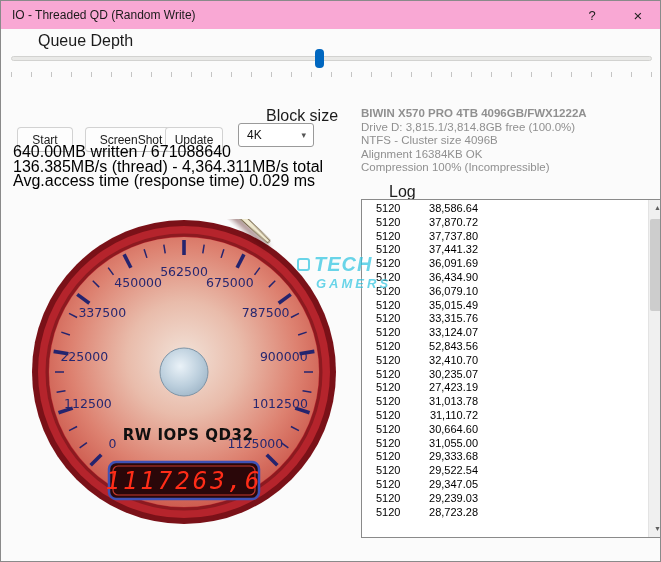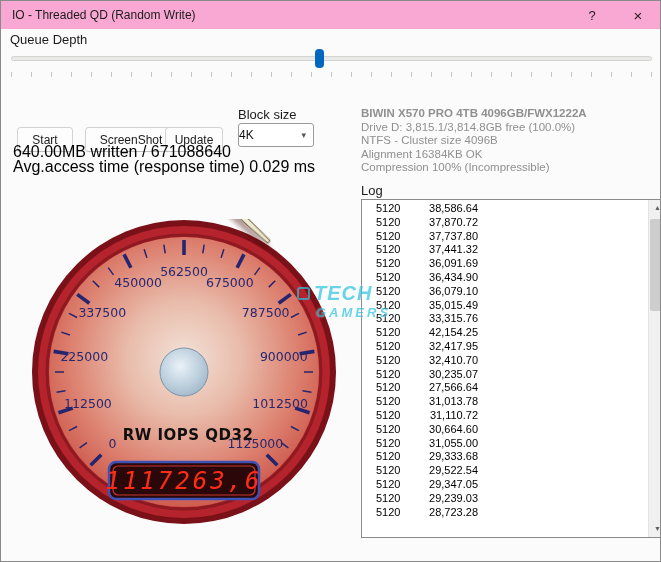--- a/index.html
+++ b/index.html
@@ -7,39 +7,39 @@
   .window {
     position:relative; width:661px; height:562px; background:#fbfbfb;
     border:1px solid #8a8a8a; overflow:hidden; font-family:"Liberation Sans", sans-serif;
   }
   .titlebar { position:absolute; left:0; top:0; right:0; height:28px; background:#f9a8d4; }
   .title { position:absolute; left:11px; top:7px; font-size:12px; color:#1b1b1b; }
   .tb-btn { position:absolute; top:2px; width:32px; height:24px; border:none; background:transparent;
             font-size:13px; color:#222; text-align:center; cursor:default; }
   .help-btn { right:52px; }
   .close-btn { right:6px; font-size:15px; }
-  .label12 { font-size:13px; color:#1b1b1b; }
+  .label12 { font-size:16px; color:#1b1b1b;margin-left:28px; }
   .qd-label { position:absolute; left:9px; top:31px; }
   .slider { position:absolute; left:10px; top:48px; width:641px; height:30px; }
   .slider-track { position:absolute; left:0; right:0; top:7px; height:5px; background:#e9e9e7;
                   border:1px solid #d2d2d0; border-radius:3px; }
   .slider-ticks { position:absolute; left:0; right:0; top:23px; height:5px;
                   background:repeating-linear-gradient(to right,#c4c4c4 0 1px,transparent 1px 20px); }
   .slider-thumb { position:absolute; top:0; width:9px; height:19px; margin-left:-4px;
                   background:#0067c0; border-radius:4px; }
   .btn { position:absolute; top:103px; height:25px; background:#fdfdfd; border:1px solid #d2d2d2;
          border-bottom-color:#bdbdbd; border-radius:4px; font-size:12px; color:#1b1b1b;
          font-family:"Liberation Sans", sans-serif;margin-top:23px; }
   .btn-start { left:16px; width:56px; }
   .btn-shot  { left:84px; width:92px; }
   .btn-update{ left:164px; width:58px; }
   .bs-label { position:absolute; left:237px; top:106px; }
   .combo { position:absolute; left:237px; top:122px; width:76px; height:24px; background:#fff;
            border:1px solid #9a9a9a; border-radius:3px; font-size:12px; color:#111;
-           line-height:22px; }
+           line-height:22px; padding-left:8px; }
   .combo .chev { position:absolute; right:7px; top:0; font-size:9px; color:#555; line-height:22px; }
   .drive-info { position:absolute; left:360px; top:106px; font-size:11.5px; color:#909090; line-height:13.5px; }
   .drive-model { font-weight:bold; }
   .info-line { }
   .stats { position:absolute; left:12px; top:144px; font-size:16px; color:#000; line-height:14.5px; }
   .log-label { position:absolute; left:360px; top:182px; }
   .log-list { position:absolute; left:360px; top:198px; width:305px; height:339px; background:#fff;
               border:1px solid #8a8a8a; overflow:hidden; }
   .log-rows { position:absolute; left:0; top:2px; right:17px; }
   .log-row { height:13.8px; font-size:11px; color:#000; padding-left:14px; white-space:pre; }
@@ -51,21 +51,21 @@
                      font-size:7px; color:#606060; line-height:16px; }
   .sb-up { top:0; } .sb-down { bottom:0; }
   .sb-thumb { position:absolute; left:1px; top:19px; width:14px; height:92px; background:#cdcdcd; border-radius:2px; }
   .gauge-wrap { position:absolute; left:30px; top:218px; width:306px; height:306px; }
   .gnum { font-family:"DejaVu Sans", sans-serif; font-size:12.5px; fill:#27276f; }
   .gauge-title { font-family:"DejaVu Sans", sans-serif; font-size:15px; font-weight:bold; fill:#101010; letter-spacing:0.5px; }
   .seg-text { font-family:"DejaVu Sans Mono", monospace; font-size:24px; font-style:italic;
               letter-spacing:3px; fill:#ff2d18; }
   .watermark { position:absolute; left:296px; top:252px; width:120px; opacity:0.7;
                color:#2cc4e0; font-style:italic; font-weight:bold; pointer-events:none;
-               text-shadow:0 0 2px rgba(255,255,255,0.9);margin-top:29px; }
+               text-shadow:0 0 2px rgba(255,255,255,0.9); }
   .wm-1 { font-size:20px; letter-spacing:1px; display:flex; align-items:center; gap:4px; }
   .wm-icon { display:inline-block; width:13px; height:13px; border:2.5px solid #2cc4e0; border-radius:3px; }
   .wm-2 { font-size:13px; letter-spacing:3px; margin-left:19px; }
 </style>
 </head>
 <body>
 
 <div class="window">
 
   <div class="titlebar">
@@ -97,40 +97,41 @@
     <div>
         <div class="info-line">Drive D: 3,815.1/3,814.8GB free (100.0%)</div>
         <div class="info-line">NTFS - Cluster size 4096B</div>
         <div class="info-line">Alignment 16384KB OK</div>
         <div class="info-line">Compression 100% (Incompressible)</div>
       </div>
   </div>
 
   <div class="stats">
     <div>640.00MB written / 671088640</div>
+    <div>136.385MB/s (thread) - 4,364.311MB/s total</div>
     <div>Avg.access time (response time) 0.029 ms</div>
   </div>
 
   <div class="label12 log-label">Log</div>
   <div class="log-list">
     <div class="log-rows">
         <div class="log-row"><span class="lc1">5120</span><span class="lc2">38,586.64</span></div>
         <div class="log-row"><span class="lc1">5120</span><span class="lc2">37,870.72</span></div>
         <div class="log-row"><span class="lc1">5120</span><span class="lc2">37,737.80</span></div>
         <div class="log-row"><span class="lc1">5120</span><span class="lc2">37,441.32</span></div>
         <div class="log-row"><span class="lc1">5120</span><span class="lc2">36,091.69</span></div>
         <div class="log-row"><span class="lc1">5120</span><span class="lc2">36,434.90</span></div>
         <div class="log-row"><span class="lc1">5120</span><span class="lc2">36,079.10</span></div>
         <div class="log-row"><span class="lc1">5120</span><span class="lc2">35,015.49</span></div>
         <div class="log-row"><span class="lc1">5120</span><span class="lc2">33,315.76</span></div>
-        <div class="log-row"><span class="lc1">5120</span><span class="lc2">42,154.25</span></div>
-        <div class="log-row"><span class="lc1">5120</span><span class="lc2">32,417.95</span></div>
+        <div class="log-row"><span class="lc1">5120</span><span class="lc2">33,124.07</span></div>
+        <div class="log-row"><span class="lc1">5120</span><span class="lc2">52,843.56</span></div>
         <div class="log-row"><span class="lc1">5120</span><span class="lc2">32,410.70</span></div>
         <div class="log-row"><span class="lc1">5120</span><span class="lc2">30,235.07</span></div>
-        <div class="log-row"><span class="lc1">5120</span><span class="lc2">27,566.64</span></div>
+        <div class="log-row"><span class="lc1">5120</span><span class="lc2">27,423.19</span></div>
         <div class="log-row"><span class="lc1">5120</span><span class="lc2">31,013.78</span></div>
         <div class="log-row"><span class="lc1">5120</span><span class="lc2">31,110.72</span></div>
         <div class="log-row"><span class="lc1">5120</span><span class="lc2">30,664.60</span></div>
         <div class="log-row"><span class="lc1">5120</span><span class="lc2">31,055.00</span></div>
         <div class="log-row"><span class="lc1">5120</span><span class="lc2">29,333.68</span></div>
         <div class="log-row"><span class="lc1">5120</span><span class="lc2">29,522.54</span></div>
         <div class="log-row"><span class="lc1">5120</span><span class="lc2">29,347.05</span></div>
         <div class="log-row"><span class="lc1">5120</span><span class="lc2">29,239.03</span></div>
         <div class="log-row"><span class="lc1">5120</span><span class="lc2">28,723.28</span></div>
       </div>

